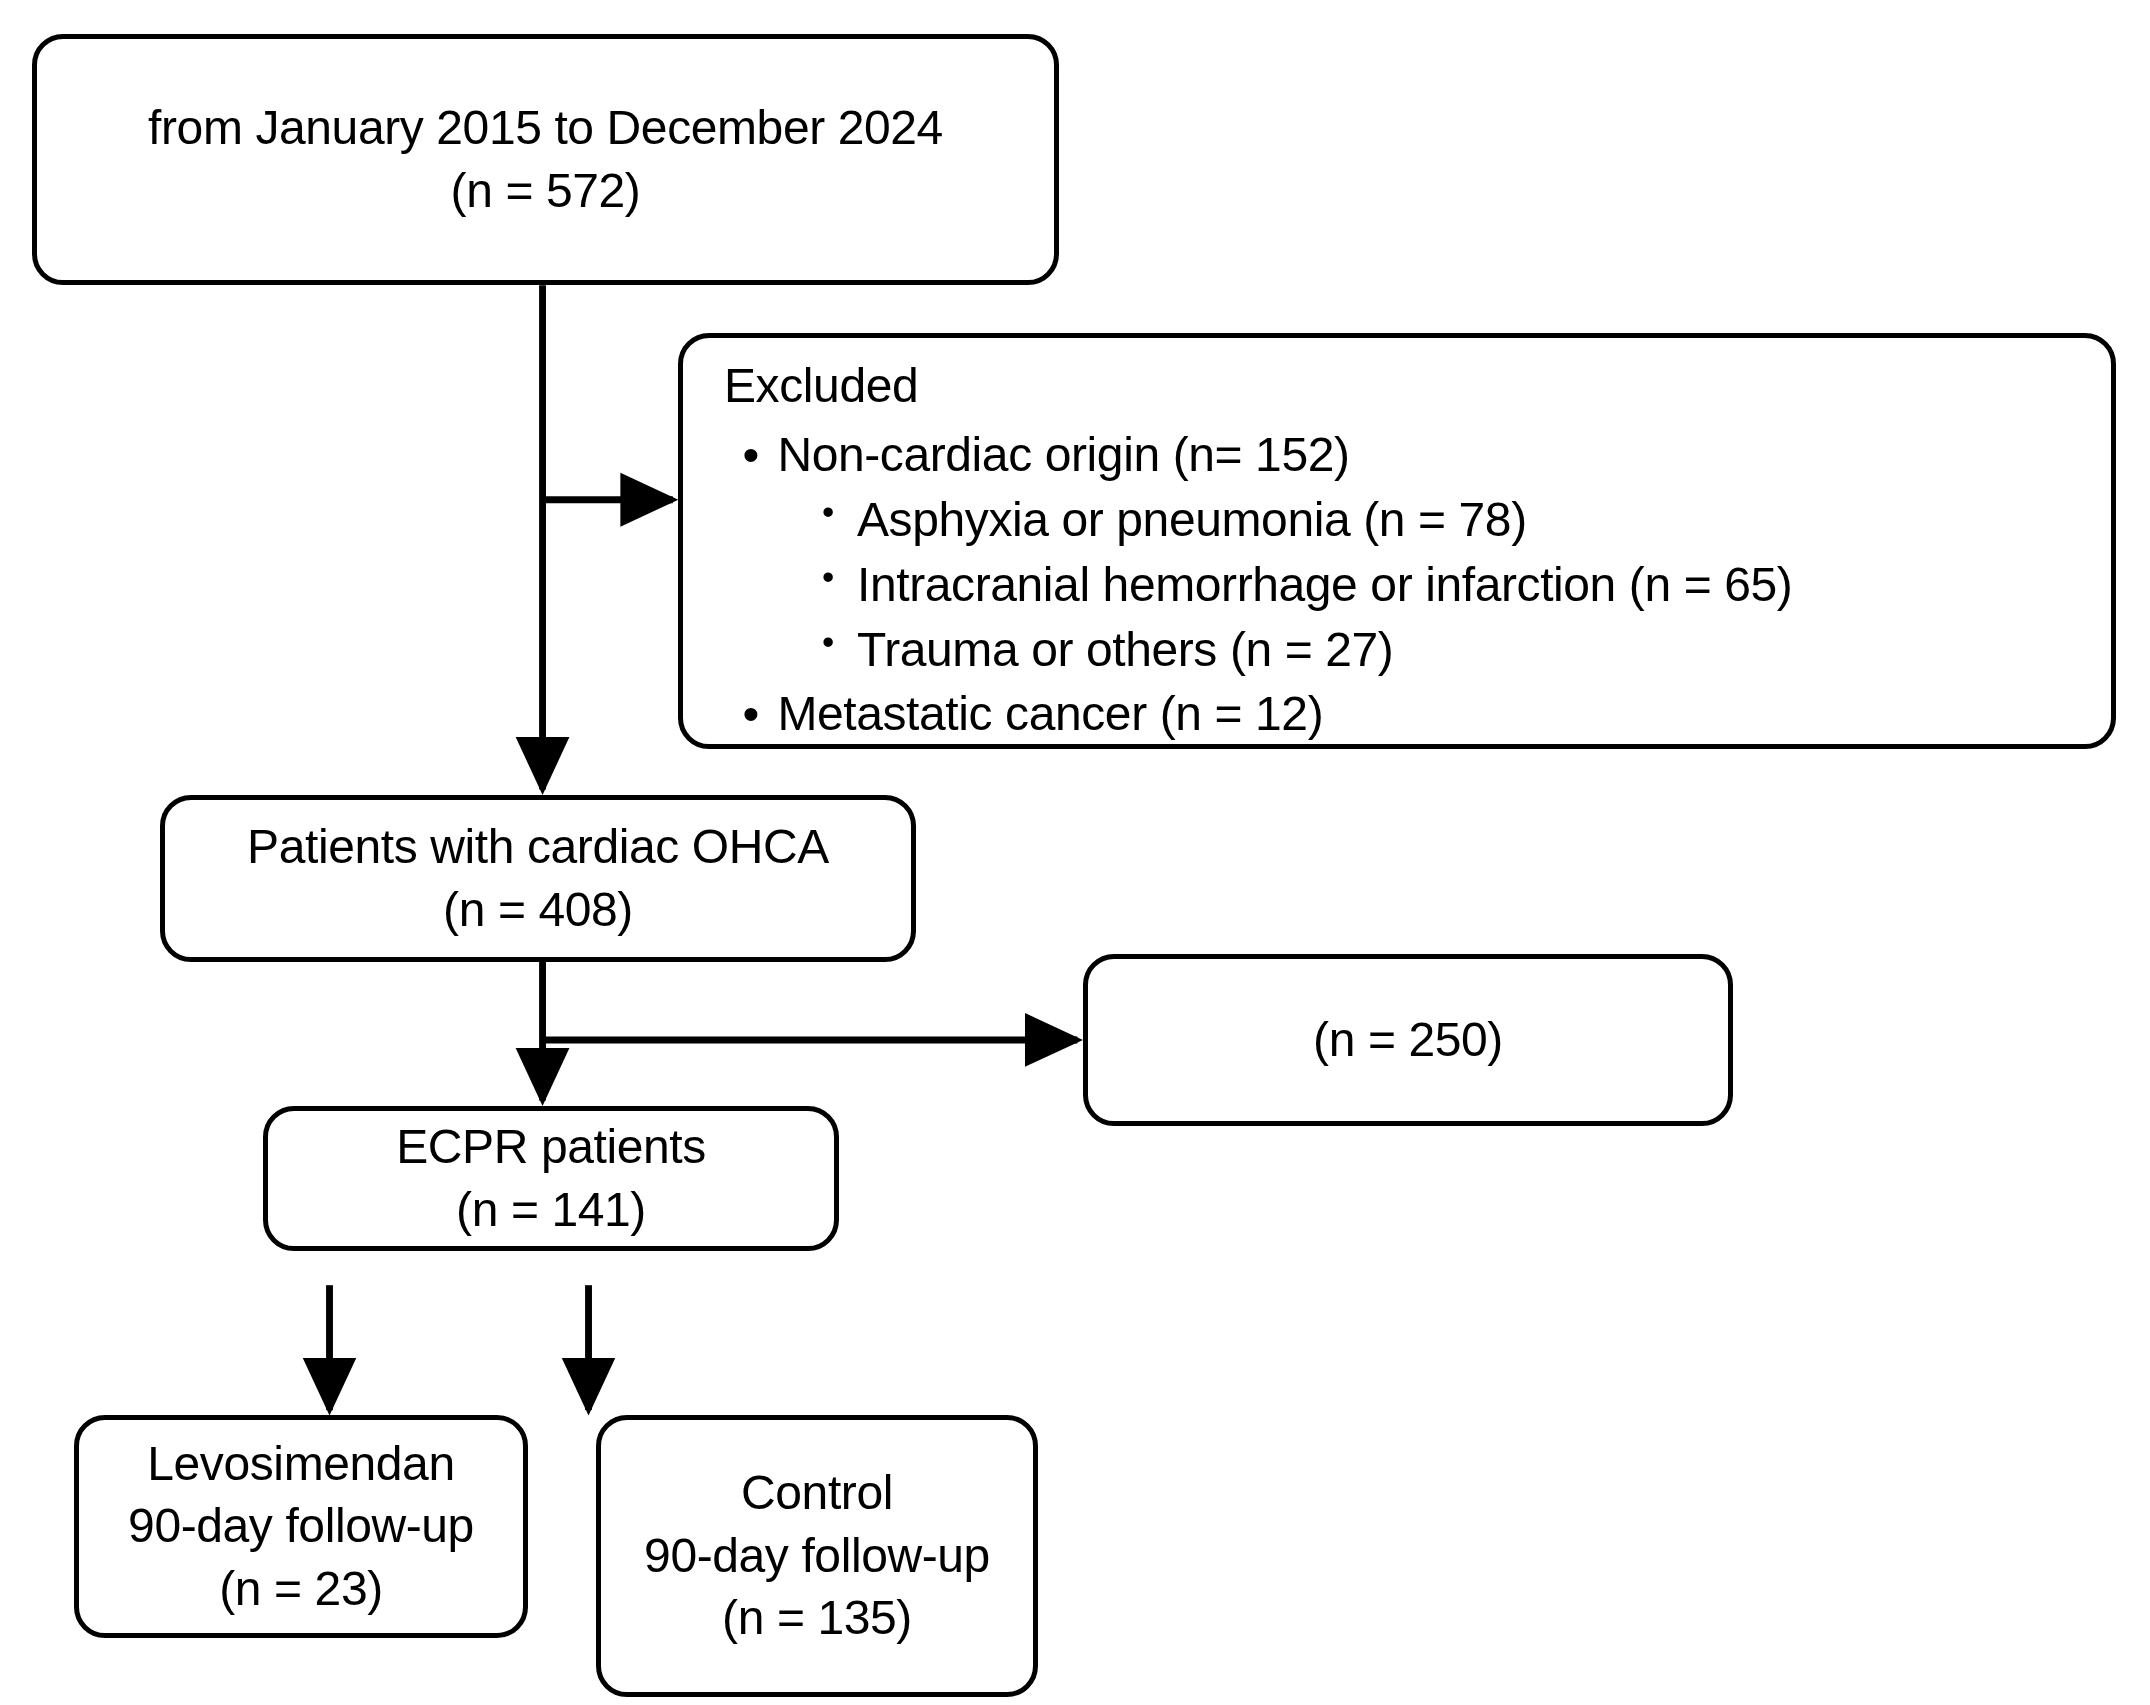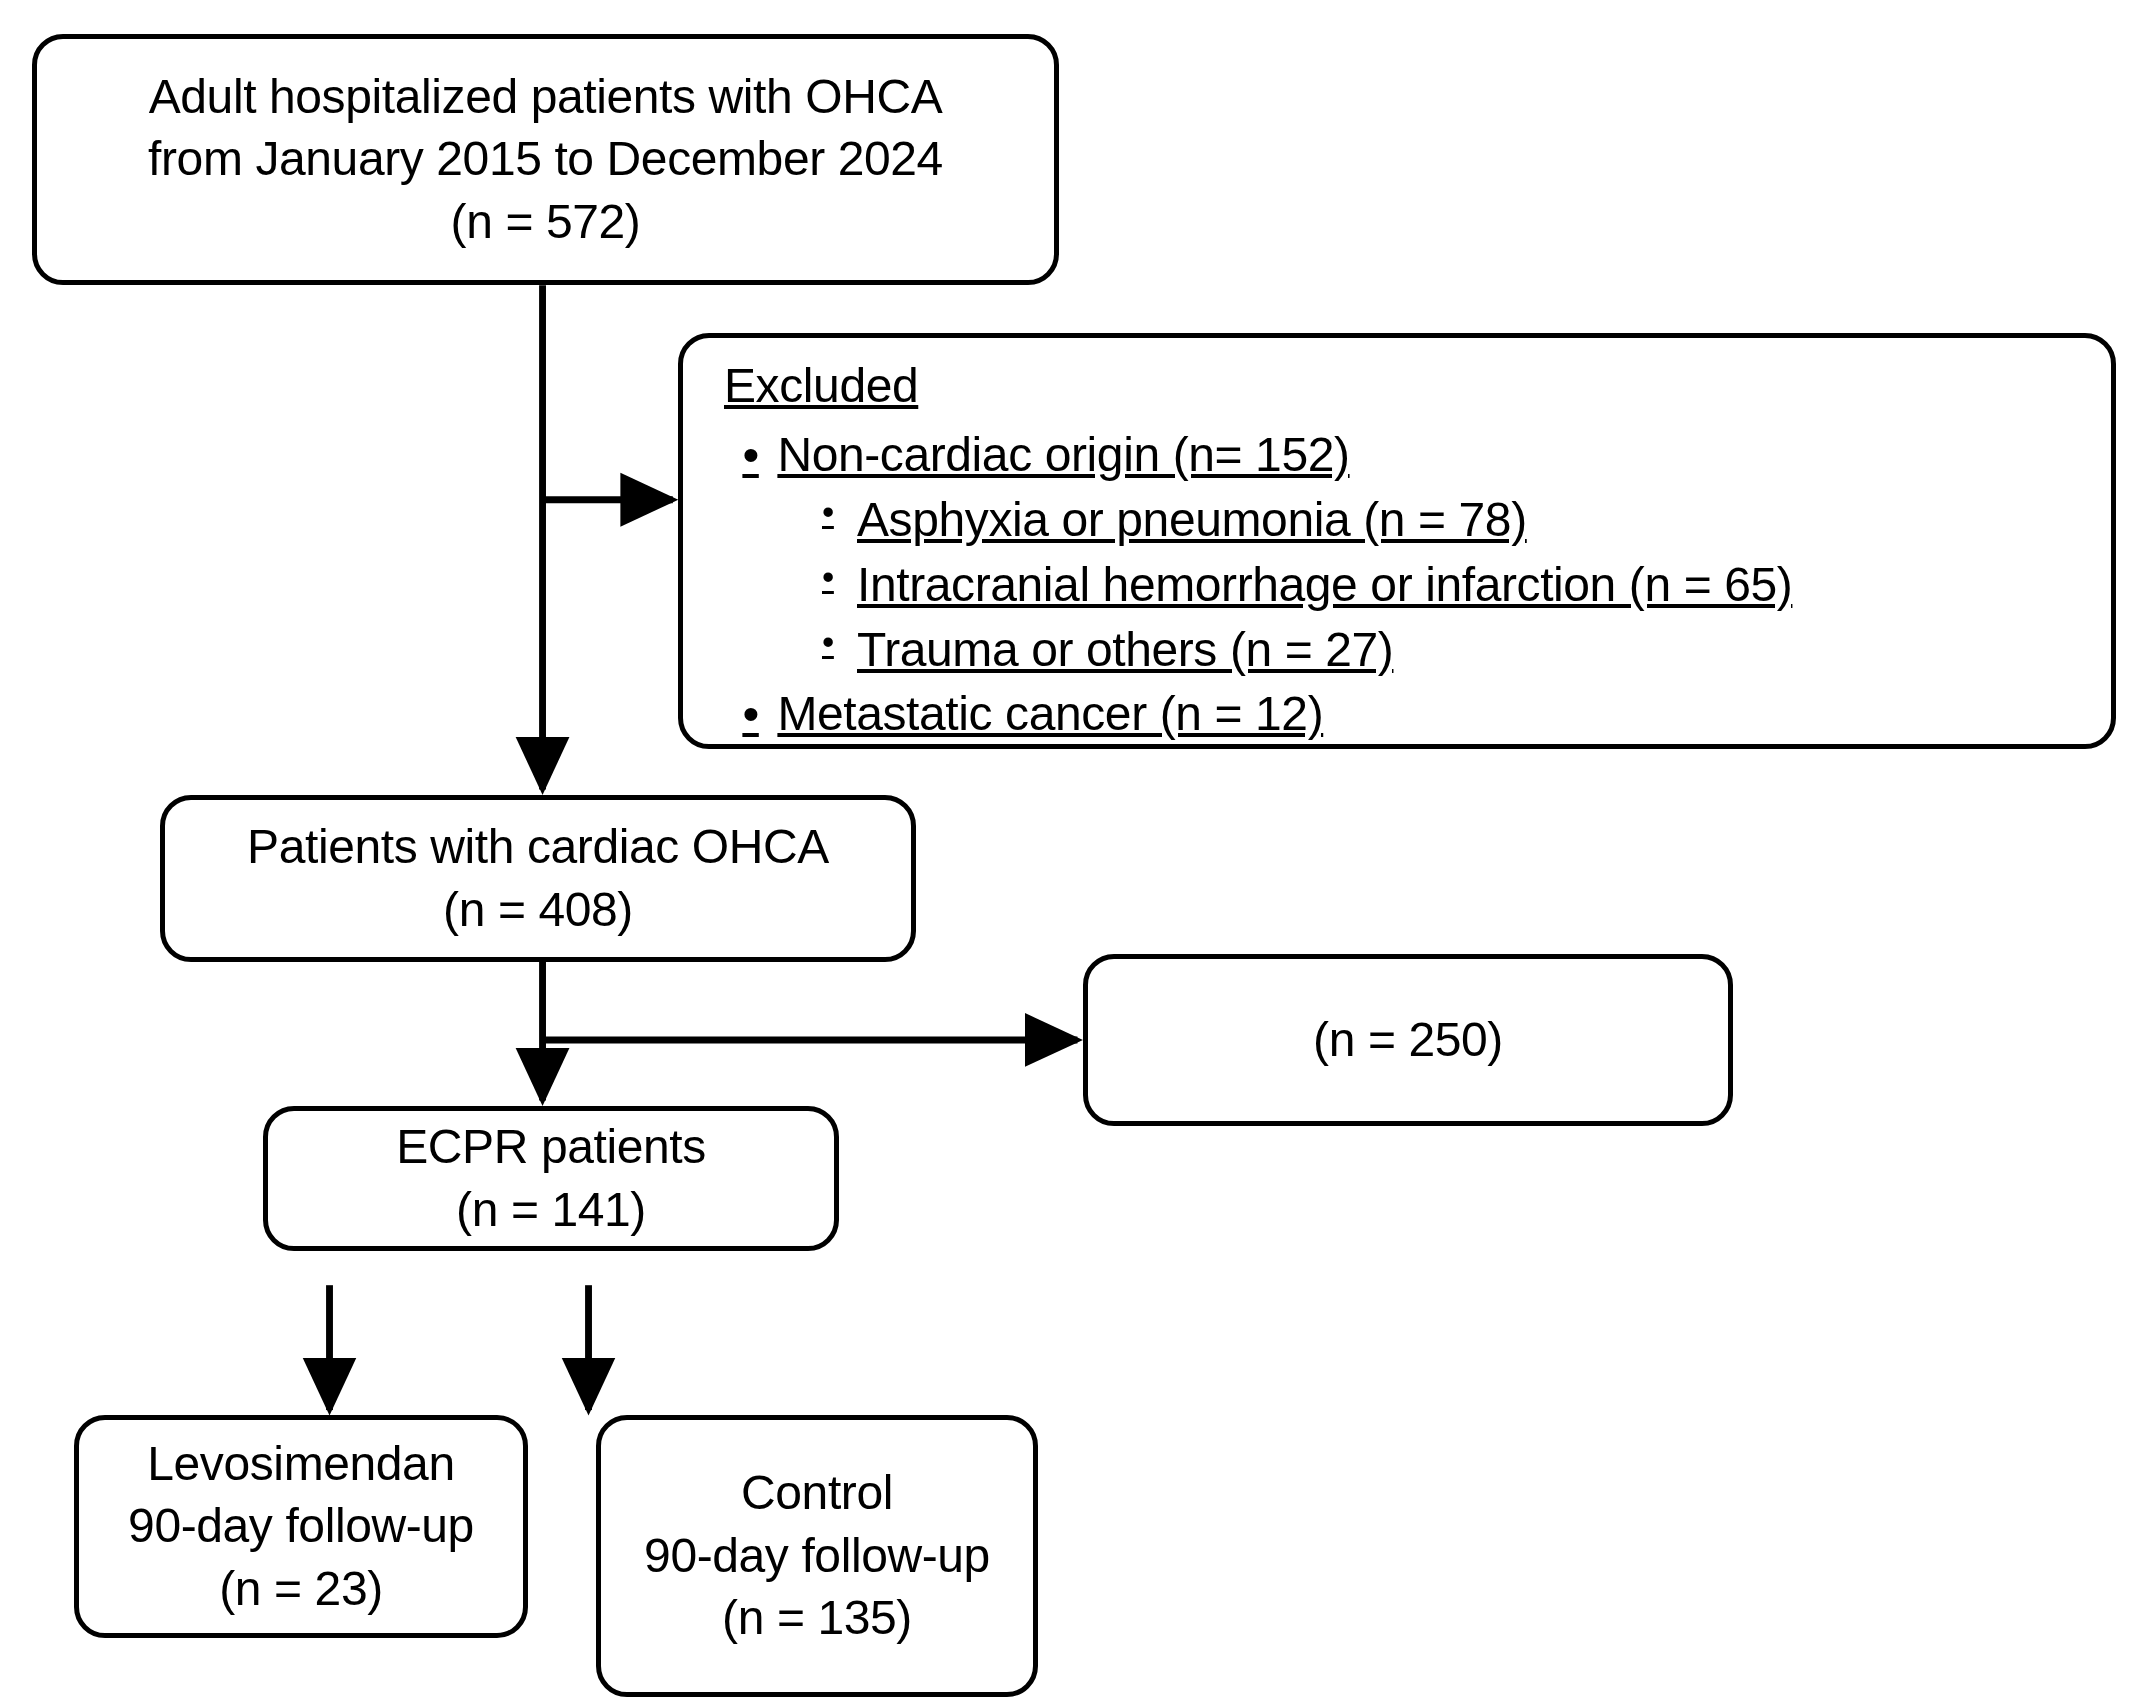--- a/index.html
+++ b/index.html
@@ -41,21 +41,20 @@
     letter-spacing: -0.4px;
   }
   .node.center {
     align-items: center;
     text-align: center;
   }
   .node.left {
     align-items: flex-start;
     text-align: left;
     justify-content: flex-start;
-    text-decoration: underline;
   }
   .node .line {
     white-space: nowrap;
   }
 
   
   #node-cohort       { left: 32px;   top: 34px;   width: 1027px; height: 251px; }
   #node-excluded     { left: 678px;  top: 333px;  width: 1438px; height: 416px;
                        padding: 20px 0 0 41px; }
   #node-cardiac      { left: 160px;  top: 795px; width: 756px;  height: 167px; }
@@ -109,21 +108,20 @@
     <path d="M708,1255 L708,1436" stroke="#000000" stroke-width="9" fill="none" marker-end="url(#ah)"></path>
 
     <path d="M708,1357 L1406,1357" stroke="#000000" stroke-width="9" fill="none" marker-end="url(#ah)"></path>
 
     <path d="M430,1677 L430,1840" stroke="#000000" stroke-width="9" fill="none" marker-end="url(#ah)"></path>
 
     <path d="M768,1677 L768,1840" stroke="#000000" stroke-width="9" fill="none" marker-end="url(#ah)"></path>
   </svg>
 
   <div class="node center" id="node-cohort">
-    <div class="line">Adult hospitalized patients with OHCA</div>
     <div class="line">from January 2015 to December 2024</div>
     <div class="line">(n = 572)</div>
   </div>
 
   <div class="node left" id="node-excluded">
     <div class="excl-title">Excluded</div>
 
     <div class="bullet-row lvl1">
       <span class="bullet-dot">•</span>
       <span>Non-cardiac origin (n= 152)</span>

